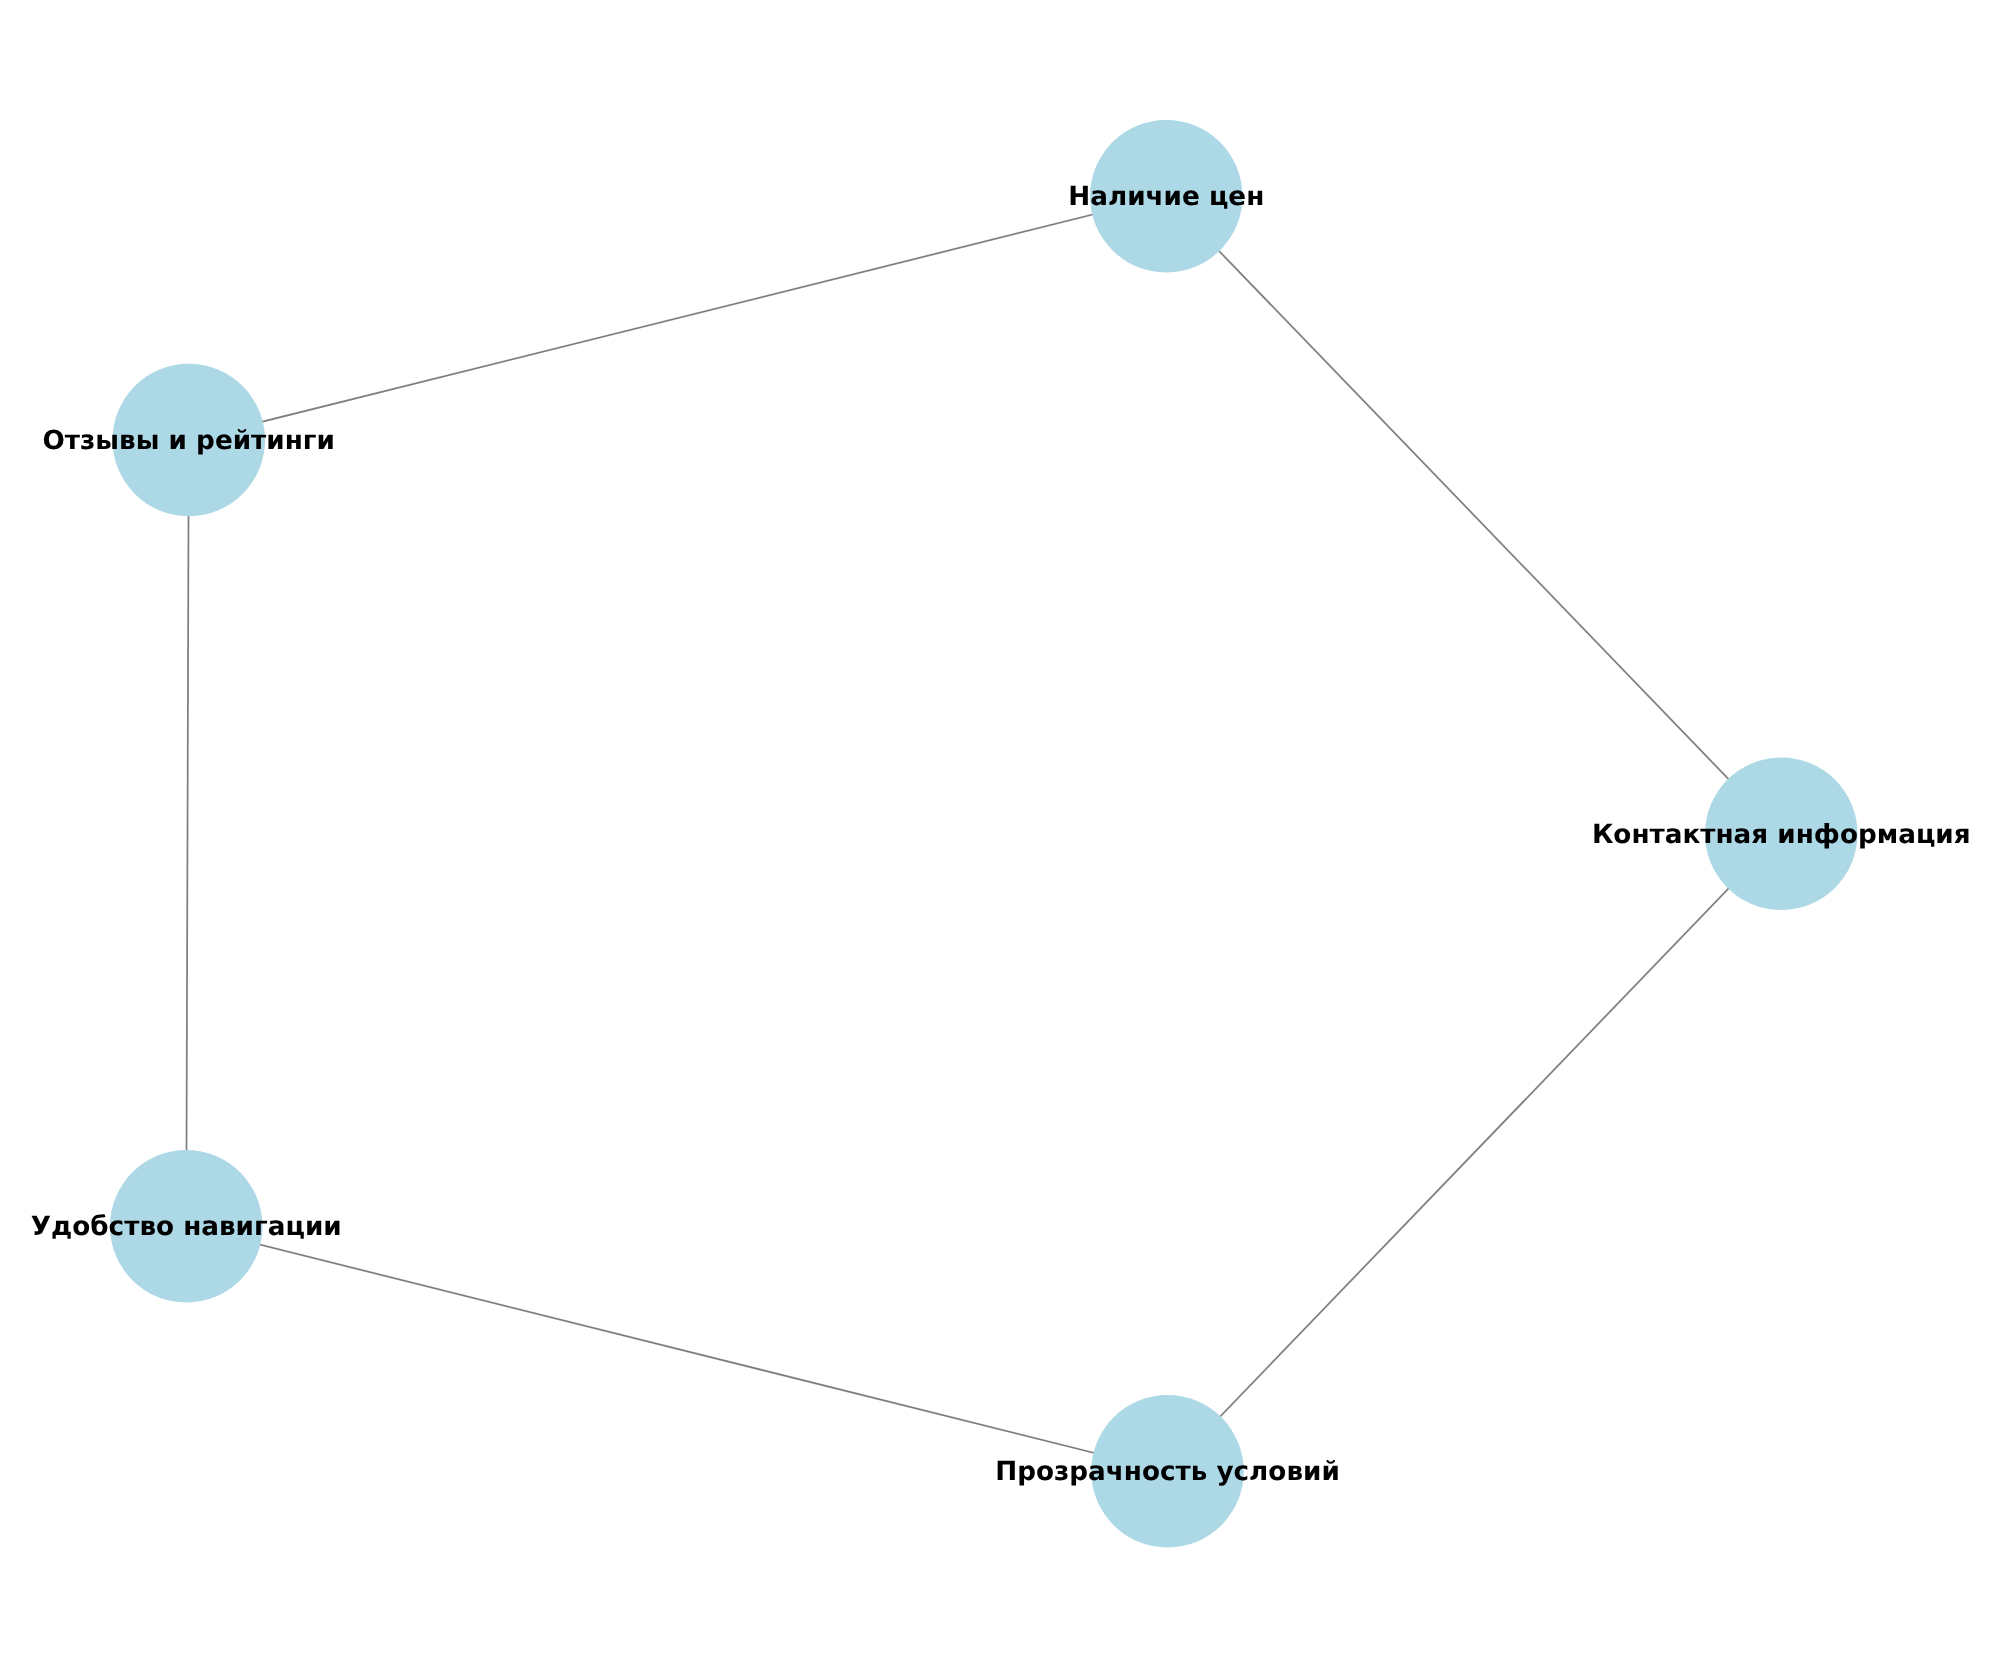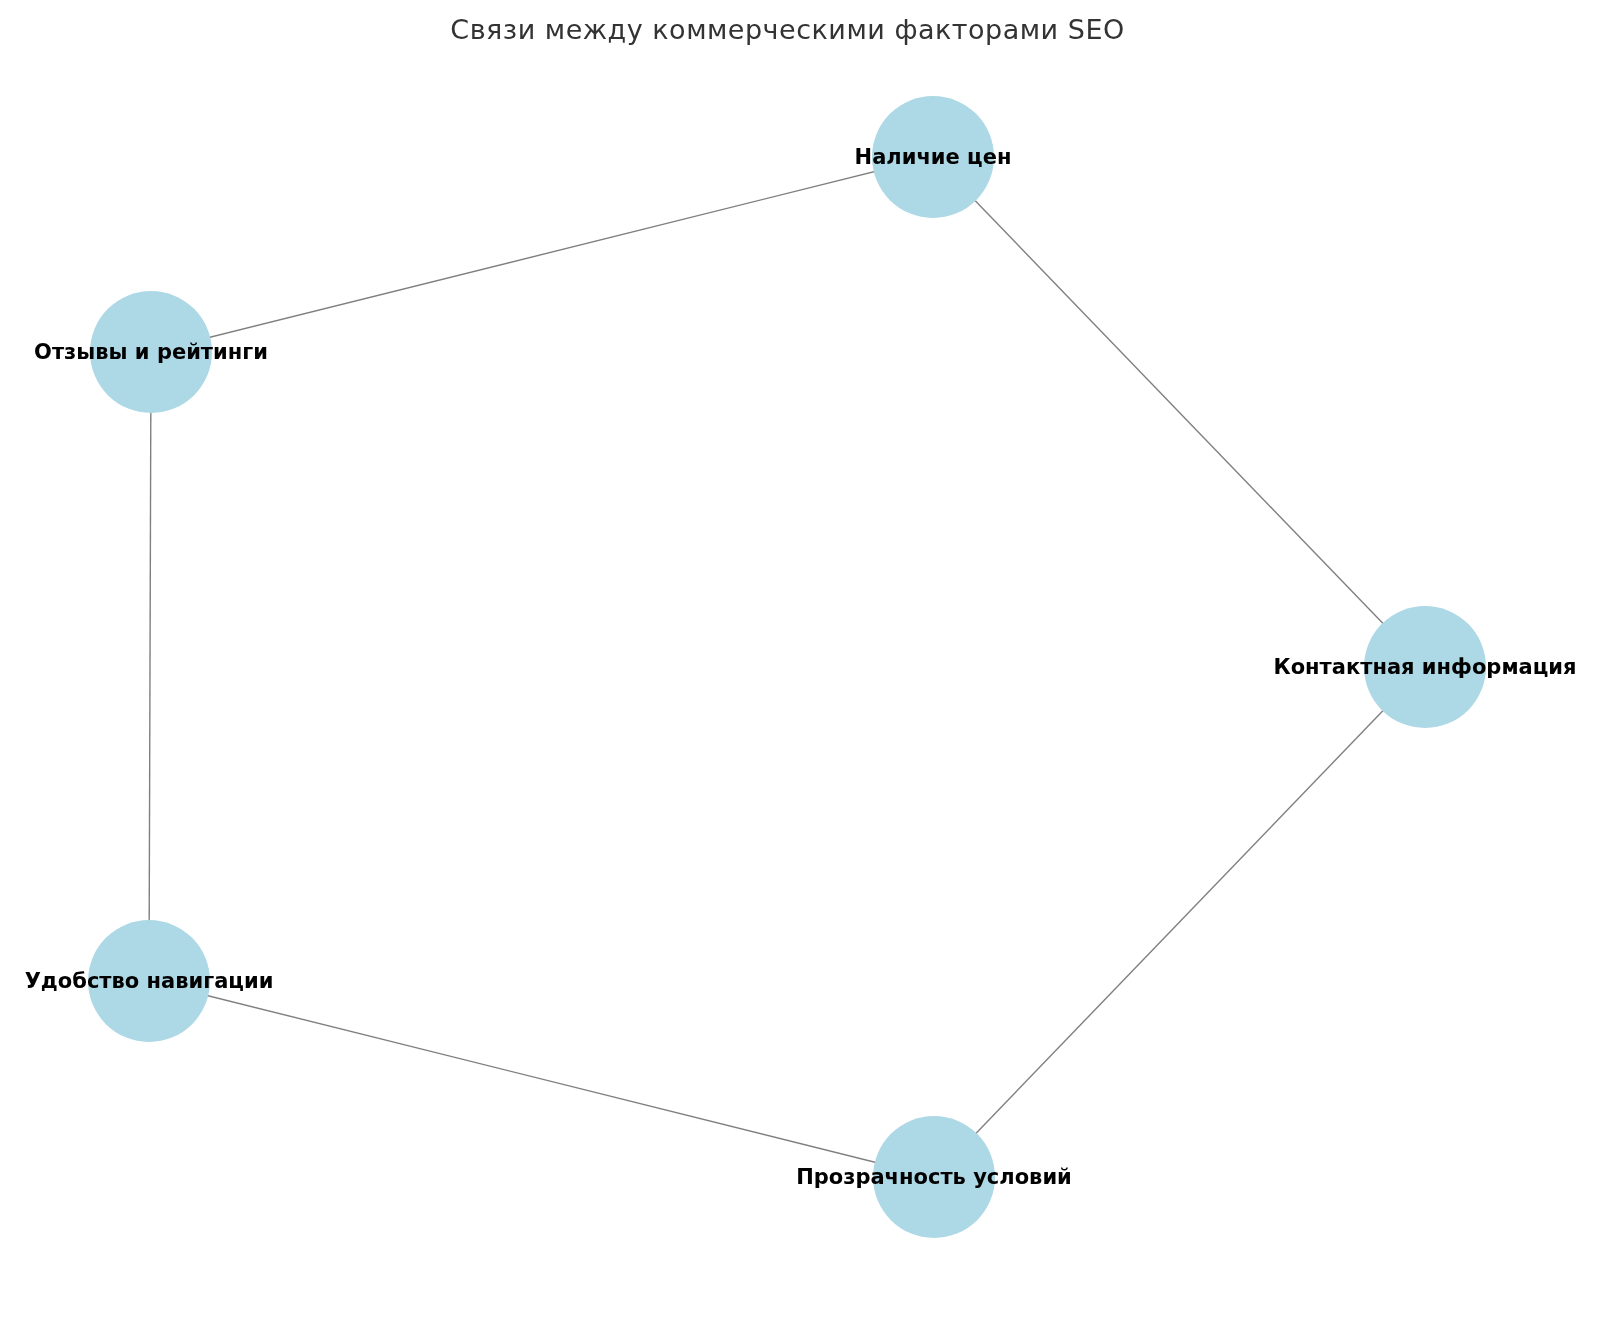--- a/index.html
+++ b/index.html
@@ -60,14 +60,13 @@
         <circle cx="934" cy="1177" r="61" fill="#add8e6"></circle>
       </g>
     <g id="labels-layer">
         <text x="933" y="164" text-anchor="middle" class="node-label" fill="#000000">Наличие цен</text>
         <text x="151" y="359" text-anchor="middle" class="node-label" fill="#000000">Отзывы и рейтинги</text>
         <text x="1425" y="674" text-anchor="middle" class="node-label" fill="#000000">Контактная информация</text>
         <text x="149" y="988" text-anchor="middle" class="node-label" fill="#000000">Удобство навигации</text>
         <text x="934" y="1184" text-anchor="middle" class="node-label" fill="#000000">Прозрачность условий</text>
       </g>
   </svg>
-  <div class="diagram-title">Связи между коммерческими факторами SEO</div>
 </div>
 
 </body></html>

